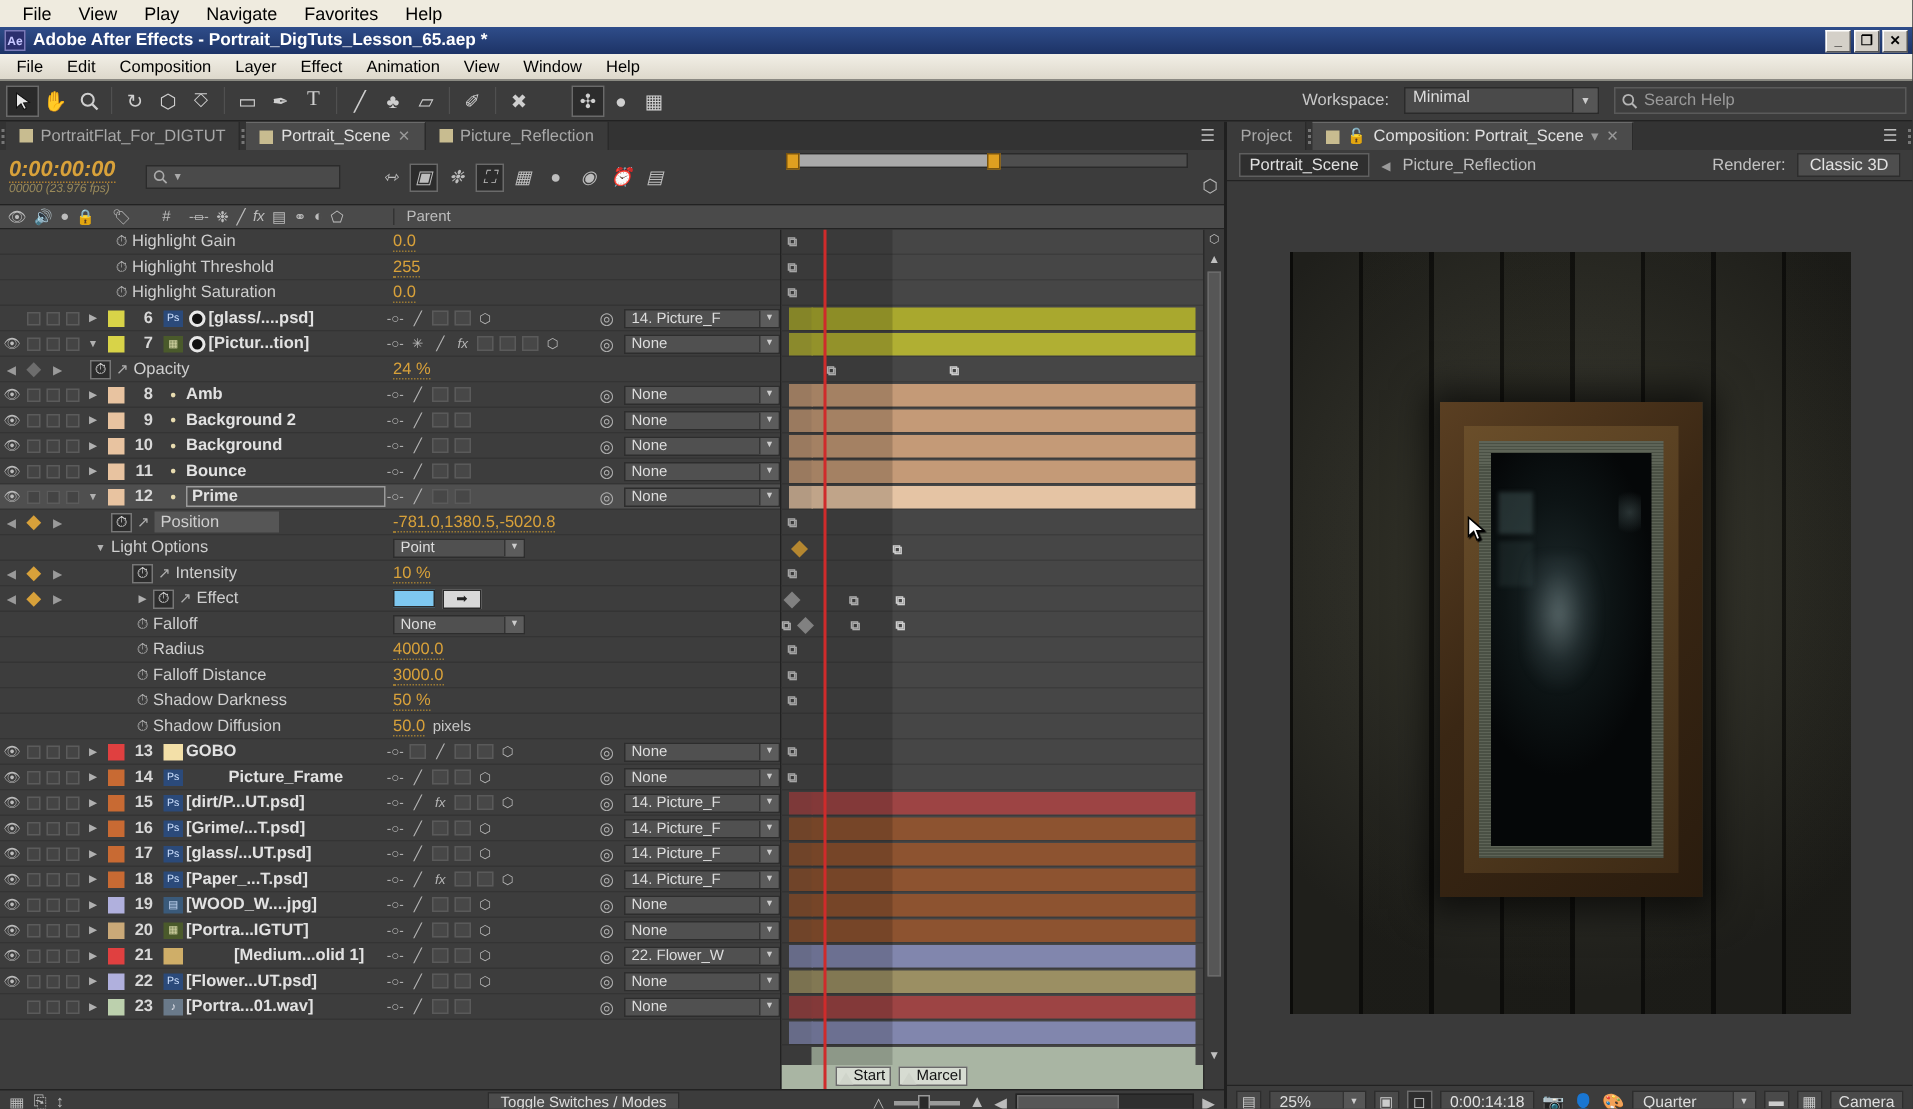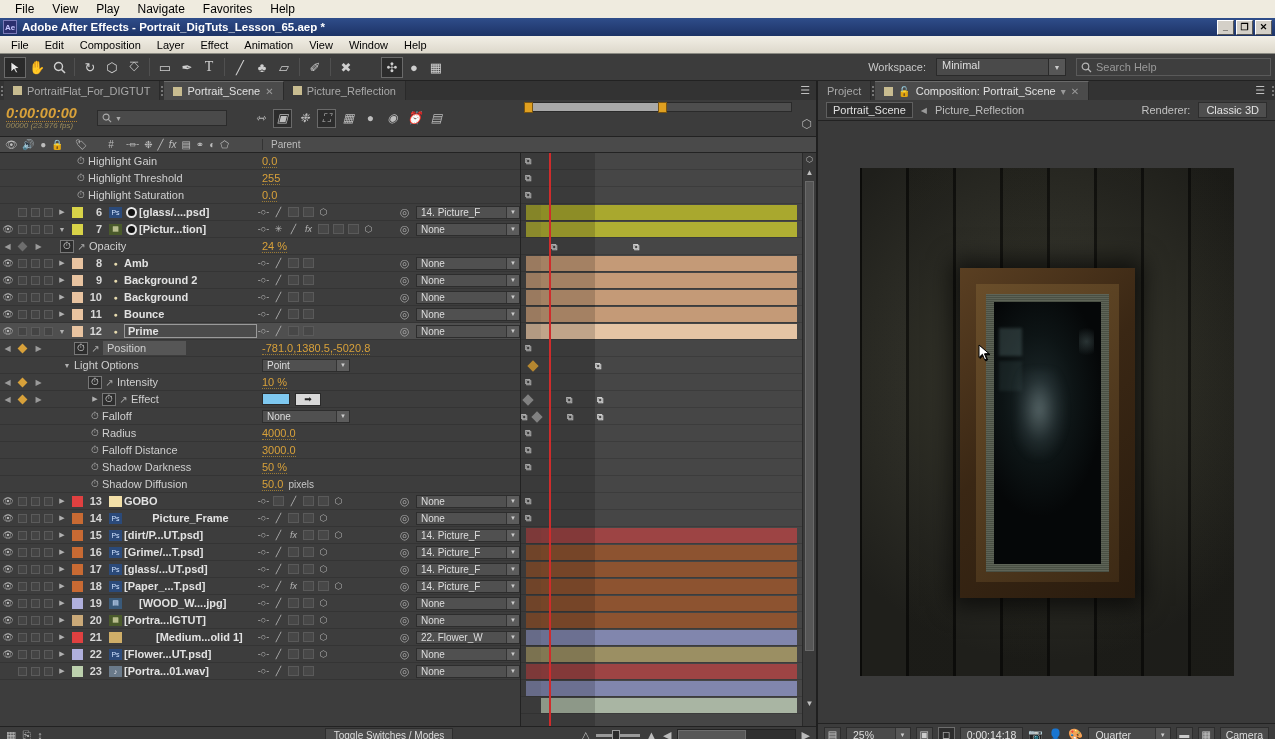--- a/index.html
+++ b/index.html
@@ -1196,21 +1196,21 @@
                 <span class="sqbox"></span>
               </span>
               <span class="c-tri">▶</span>
               <span class="c-clr">
                 <span class="swatch" style="background: rgb(176, 176, 221);"></span>
               </span>
               <span class="c-num">19</span>
               <span class="c-icn">
                 <span style="width: 13px; height: 11px; display: flex; align-items: center; justify-content: center; font-size: 7px; background: rgb(58, 90, 122); color: rgb(207, 226, 255);">▤</span>
               </span>
-              <span class="lname" style="flex: 1 1 0%; margin-left: 15px;">[WOOD_W....jpg]</span>
+              <span class="lname" style="flex: 1 1 0%;">[WOOD_W....jpg]</span>
               <span class="sw-area">
                 <span class="swi">-○-</span>
                 <span class="swi">╱</span>
                 <span class="swi">
                   <span class="swbox"></span>
                 </span>
                 <span class="swi">
                   <span class="swbox"></span>
                 </span>
                 <span class="swi">⬡</span>
@@ -1488,20 +1488,24 @@
               <div class="trow">
                 <div class="bar" style="background: rgb(129, 134, 173); left: 20px;"></div>
                 <div style="position: absolute; left: 5px; top: 1px; width: 16px; height: 15px; background: rgb(129, 134, 173); opacity: 0.9;"></div>
               </div>
               <div class="trow">
                 <div class="bar" style="background: rgb(169, 181, 163); left: 20px;"></div>
               </div>
               <div class="shade"></div>
             </div>
           <div class="cti-line"></div>
+          <div class="markers">
+            <span class="mk" style="left:36px;">Start</span>
+            <span class="mk" style="left:78px;">Marcel</span>
+          </div>
           <div class="vscroll">
             <div class="vs-btn" style="position:absolute;top:0;left:0;right:0;">⬡</div>
             <div class="vs-btn" style="position:absolute;top:13px;left:0;right:0;">▲</div>
             <div class="vs-thumb" style="top:28px;height:470px;"></div>
             <div class="vs-btn" style="position:absolute;bottom:16px;left:0;right:0;">▼</div>
           </div>
         </div>
       </div>
 
       <div class="tl-foot">

